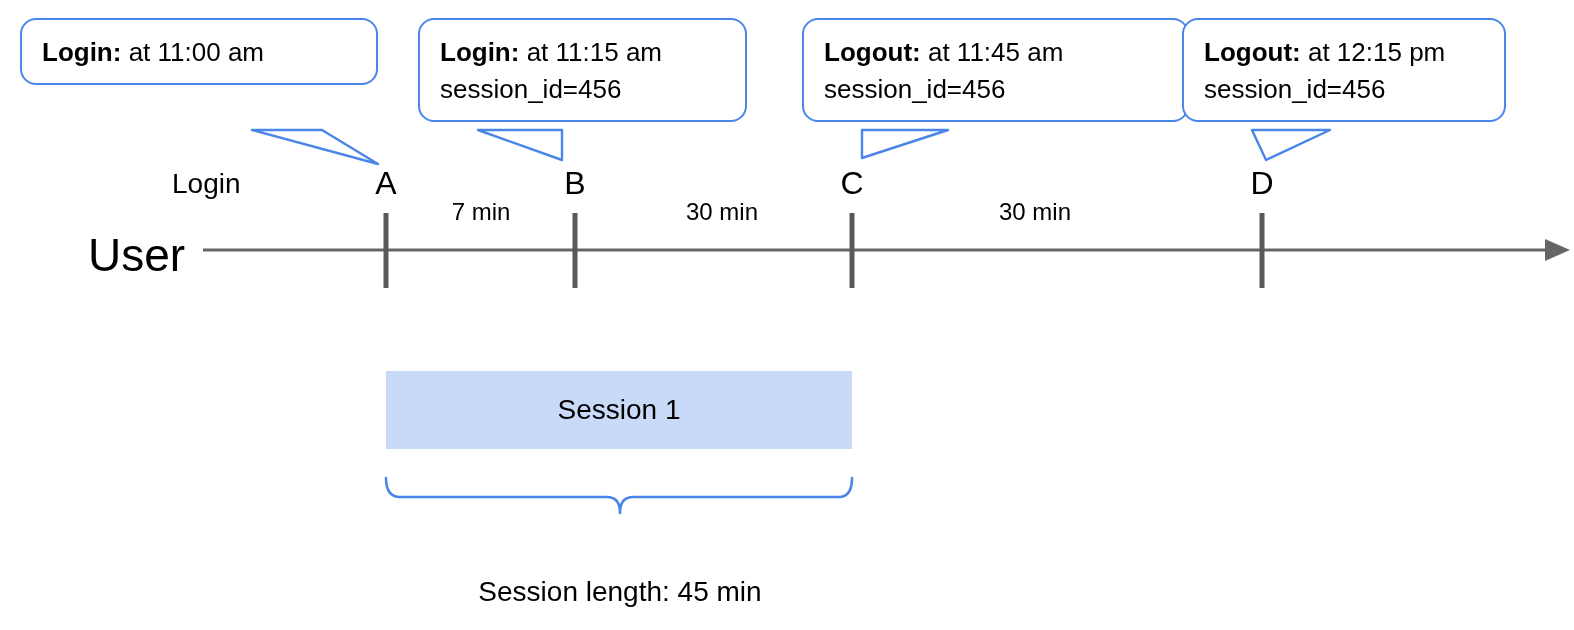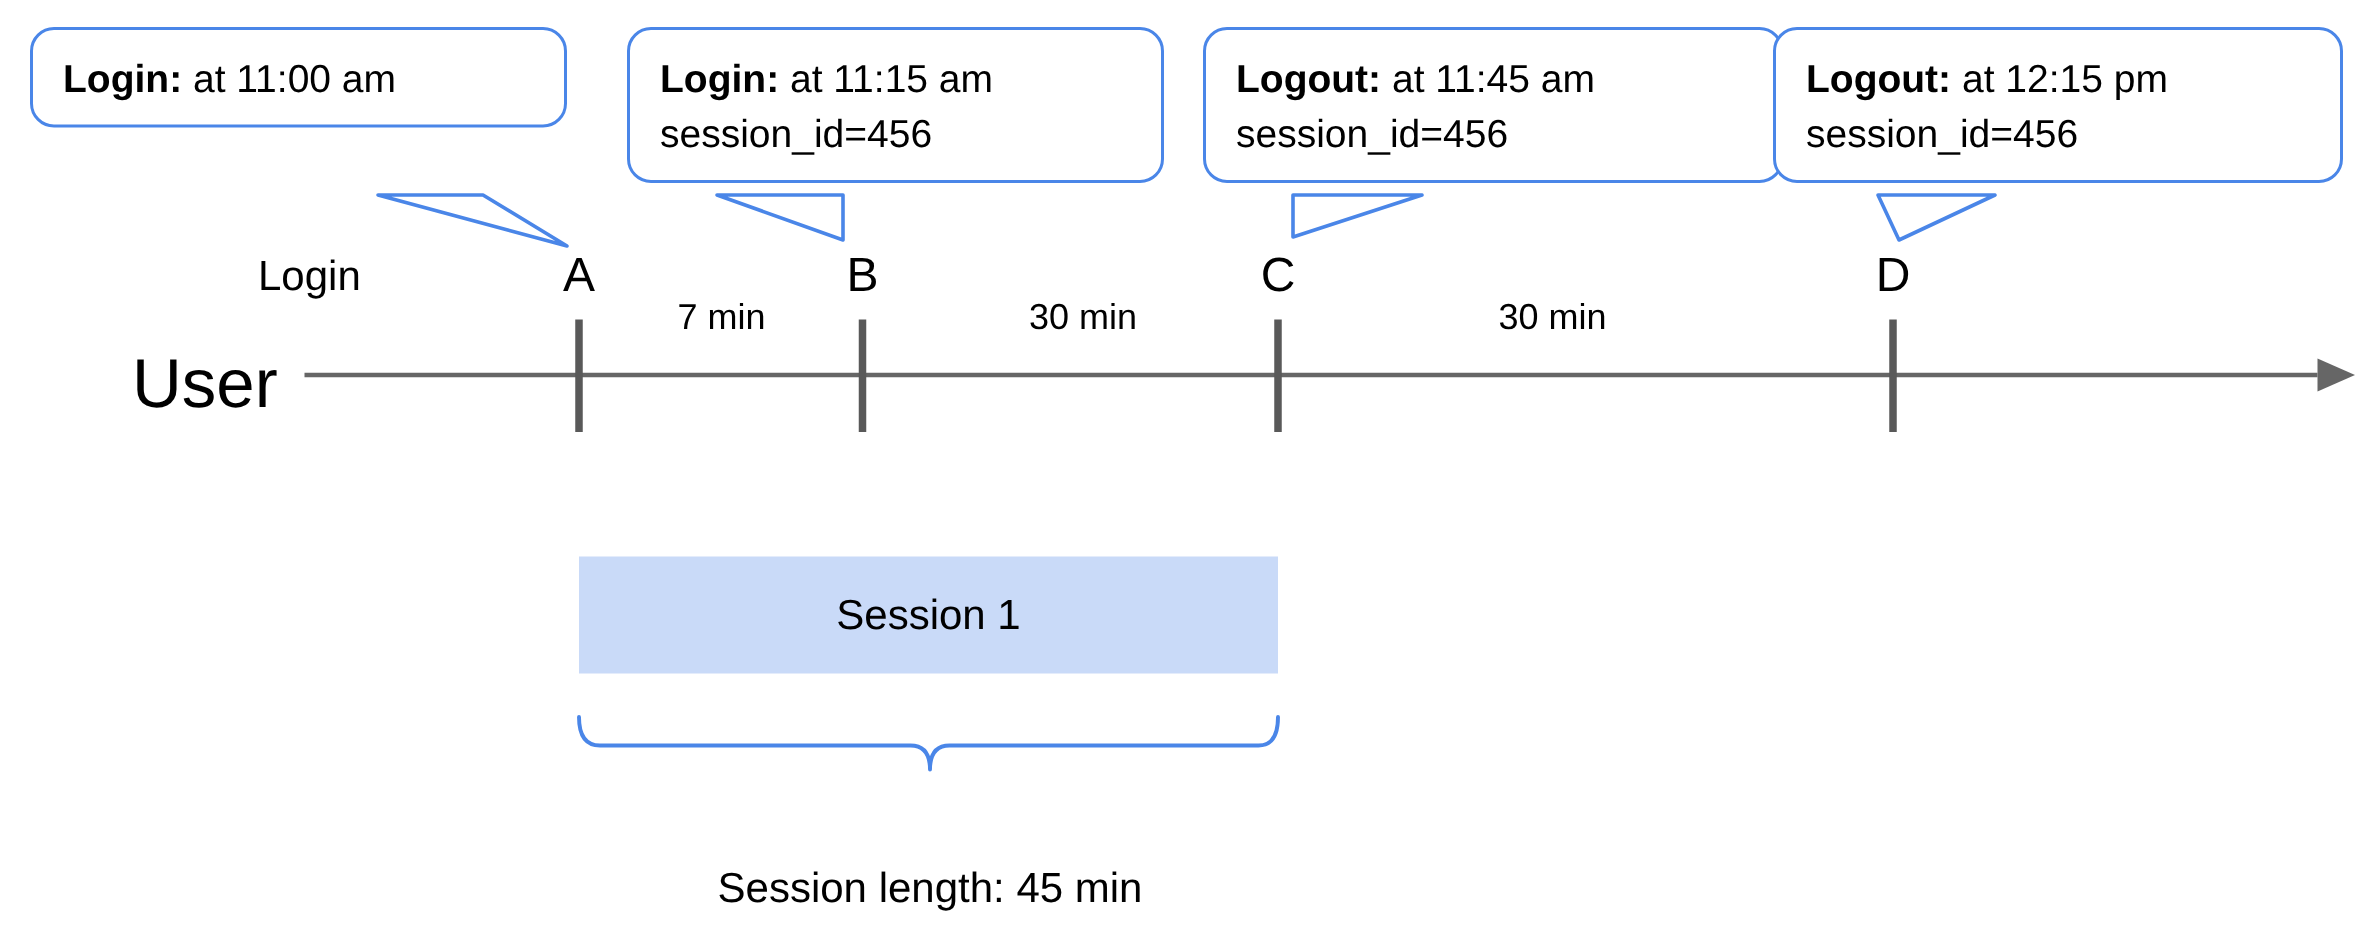--- a/index.html
+++ b/index.html
@@ -93,31 +93,31 @@
 </style>
 </head>
 <body>
 
 <div id="stage">
 
   <div class="callout" id="co0" style="left:20px; top:18px; width:358px;">
     <span class="lead">Login:</span><span> at 11:00 am</span>
   </div>
 
-  <div class="callout" id="co1" style="left:418px; top:18px; width:358px;">
+  <div class="callout" id="co1" style="left:418px; top:18px; width:329px;">
     <span class="lead">Login:</span><span> at 11:15 am</span>
     <span class="ln2">session_id=456</span>
   </div>
 
   <div class="callout" id="co2" style="left:802px; top:18px; width:387px;">
     <span class="lead">Logout:</span><span> at 11:45 am</span>
     <span class="ln2">session_id=456</span>
   </div>
 
-  <div class="callout" id="co3" style="left:1182px; top:18px; width:380px;">
+  <div class="callout" id="co3" style="left:1182px; top:18px; width:324px;">
     <span class="lead">Logout:</span><span> at 12:15 pm</span>
     <span class="ln2">session_id=456</span>
   </div>
 
   <svg class="layer-svg" viewBox="0 0 1574 630">
 
     <polygon points="252,130 378,164 322,130" fill="none" stroke="#4a86e8" stroke-width="2.4" stroke-linejoin="round"></polygon>
     <polygon points="478,130 562,160 562,130" fill="none" stroke="#4a86e8" stroke-width="2.4" stroke-linejoin="round"></polygon>
     <polygon points="862,130 862,158 948,130" fill="none" stroke="#4a86e8" stroke-width="2.4" stroke-linejoin="round"></polygon>
     <polygon points="1252,130 1266,160 1330,130" fill="none" stroke="#4a86e8" stroke-width="2.4" stroke-linejoin="round"></polygon>

